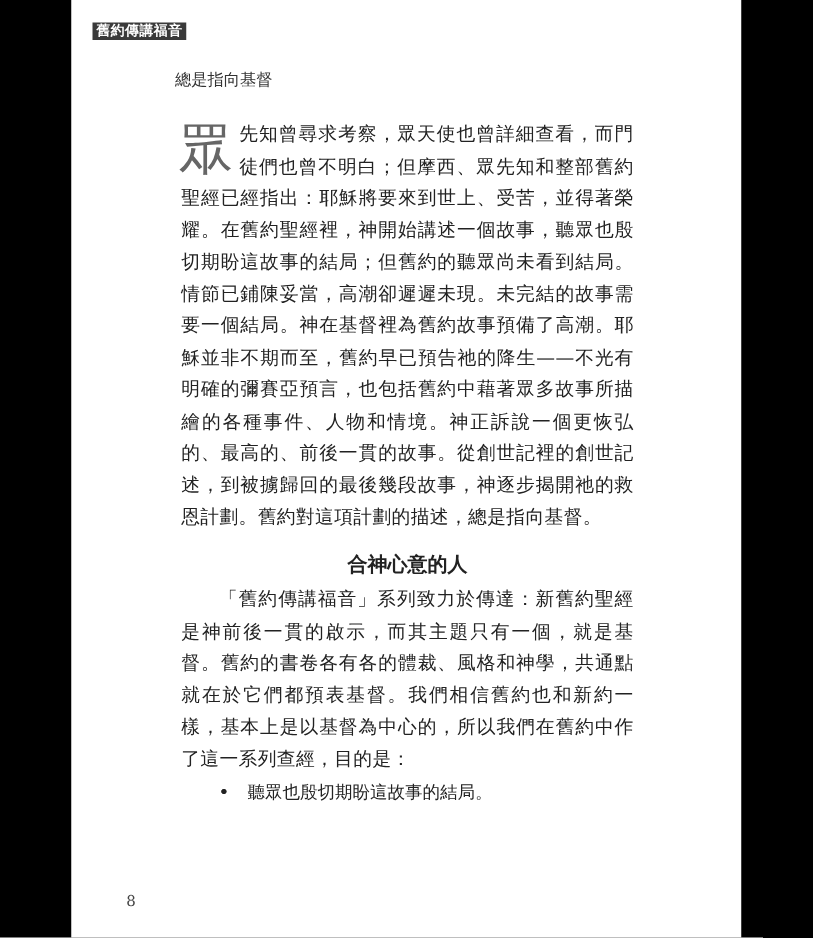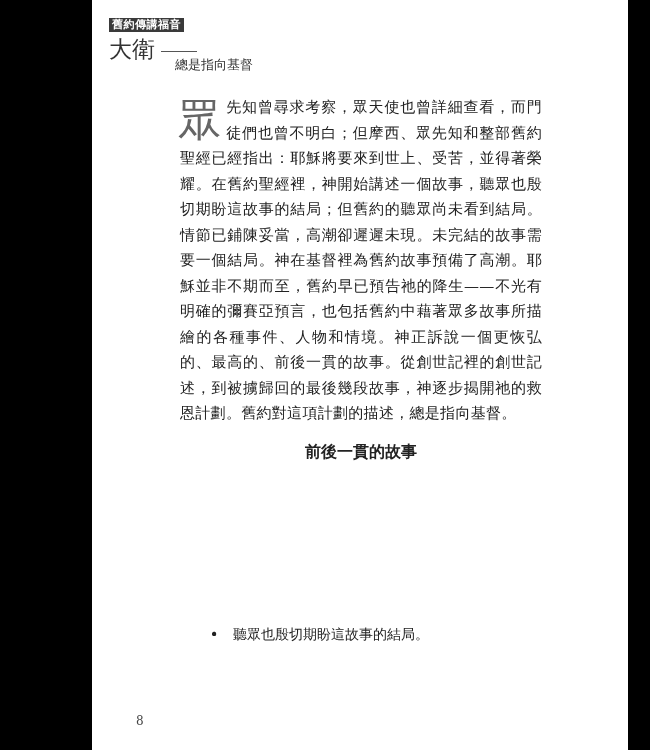--- a/index.html
+++ b/index.html
@@ -1,21 +1,21 @@
 <!DOCTYPE html>
 <html><head>
 <meta charset="utf-8">
 <style>
   html, body { margin: 0; padding: 0; }
   body {
     width: 650px; height: 750px; background: #000; position: relative; overflow: hidden;
     font-family: "DejaVu Serif", "Liberation Serif", serif;
   }
   .page {
-    position: absolute; left: 57px; top: 0; width: 536px; height: 750px; background: #fff; margin-left: 35px;
+    position: absolute; left: 57px; top: 0; width: 536px; height: 750px; background: #fff;
   }
   .series-label {
     position: absolute; left: 17px; top: 18px; height: 14px; padding: 0 3px;
     background: #3a3a3a; color: #fff; font-family: "DejaVu Sans", sans-serif;
     font-size: 11px; line-height: 14px; font-weight: bold; letter-spacing: 0.5px;
   }
   .chapter-title {
     position: absolute; left: 17px; top: 35px; font-size: 23px; line-height: 28px; color: #333;
     white-space: nowrap;
   }
@@ -46,32 +46,30 @@
   .bullets .dot { position: absolute; left: 0; top: 0; font-family: "DejaVu Sans", sans-serif; }
   .page-number {
     position: absolute; left: 44px; top: 714px; font-size: 12px; color: #444;
   }
 </style>
 </head>
 <body>
 
 <div class="page">
   <div class="series-label">舊約傳講福音</div>
-  <div class="chapter-title">
-    <span>大衛</span><span class="dash"></span>
-  </div>
   <div class="chapter-subtitle">總是指向基督</div>
 
   <div class="body-text para1">
     <span class="dropcap">眾</span>
     <span>先知曾尋求考察，眾天使也曾詳細查看，而門徒們也曾不明白；但摩西、眾先知和整部舊約聖經已經指出：耶穌將要來到世上、受苦，並得著榮耀。在舊約聖經裡，神開始講述一個故事，聽眾也殷切期盼這故事的結局；但舊約的聽眾尚未看到結局。情節已鋪陳妥當，高潮卻遲遲未現。未完結的故事需要一個結局。神在基督裡為舊約故事預備了高潮。耶穌並非不期而至，舊約早已預告祂的降生——不光有明確的彌賽亞預言，也包括舊約中藉著眾多故事所描繪的各種事件、人物和情境。神正訴說一個更恢弘的、最高的、前後一貫的故事。從創世記裡的創世記述，到被擄歸回的最後幾段故事，神逐步揭開祂的救恩計劃。舊約對這項計劃的描述，總是指向基督。</span>
   </div>
 
-  <div class="section-heading">前後一貫的故事</div>
+  <div class="section-heading">合神心意的人</div>
 
+  <div class="body-text para2">「舊約傳講福音」系列致力於傳達：新舊約聖經是神前後一貫的啟示，而其主題只有一個，就是基督。舊約的書卷各有各的體裁、風格和神學，共通點就在於它們都預表基督。我們相信舊約也和新約一樣，基本上是以基督為中心的，所以我們在舊約中作了這一系列查經，目的是：</div>
 
   <ul class="bullets">
     <li>
       <span class="dot">•</span>
     </li>
     <li>
       <span class="dot">•</span>
       <span>聽眾也殷切期盼這故事的結局。</span>
     </li>
   </ul>

